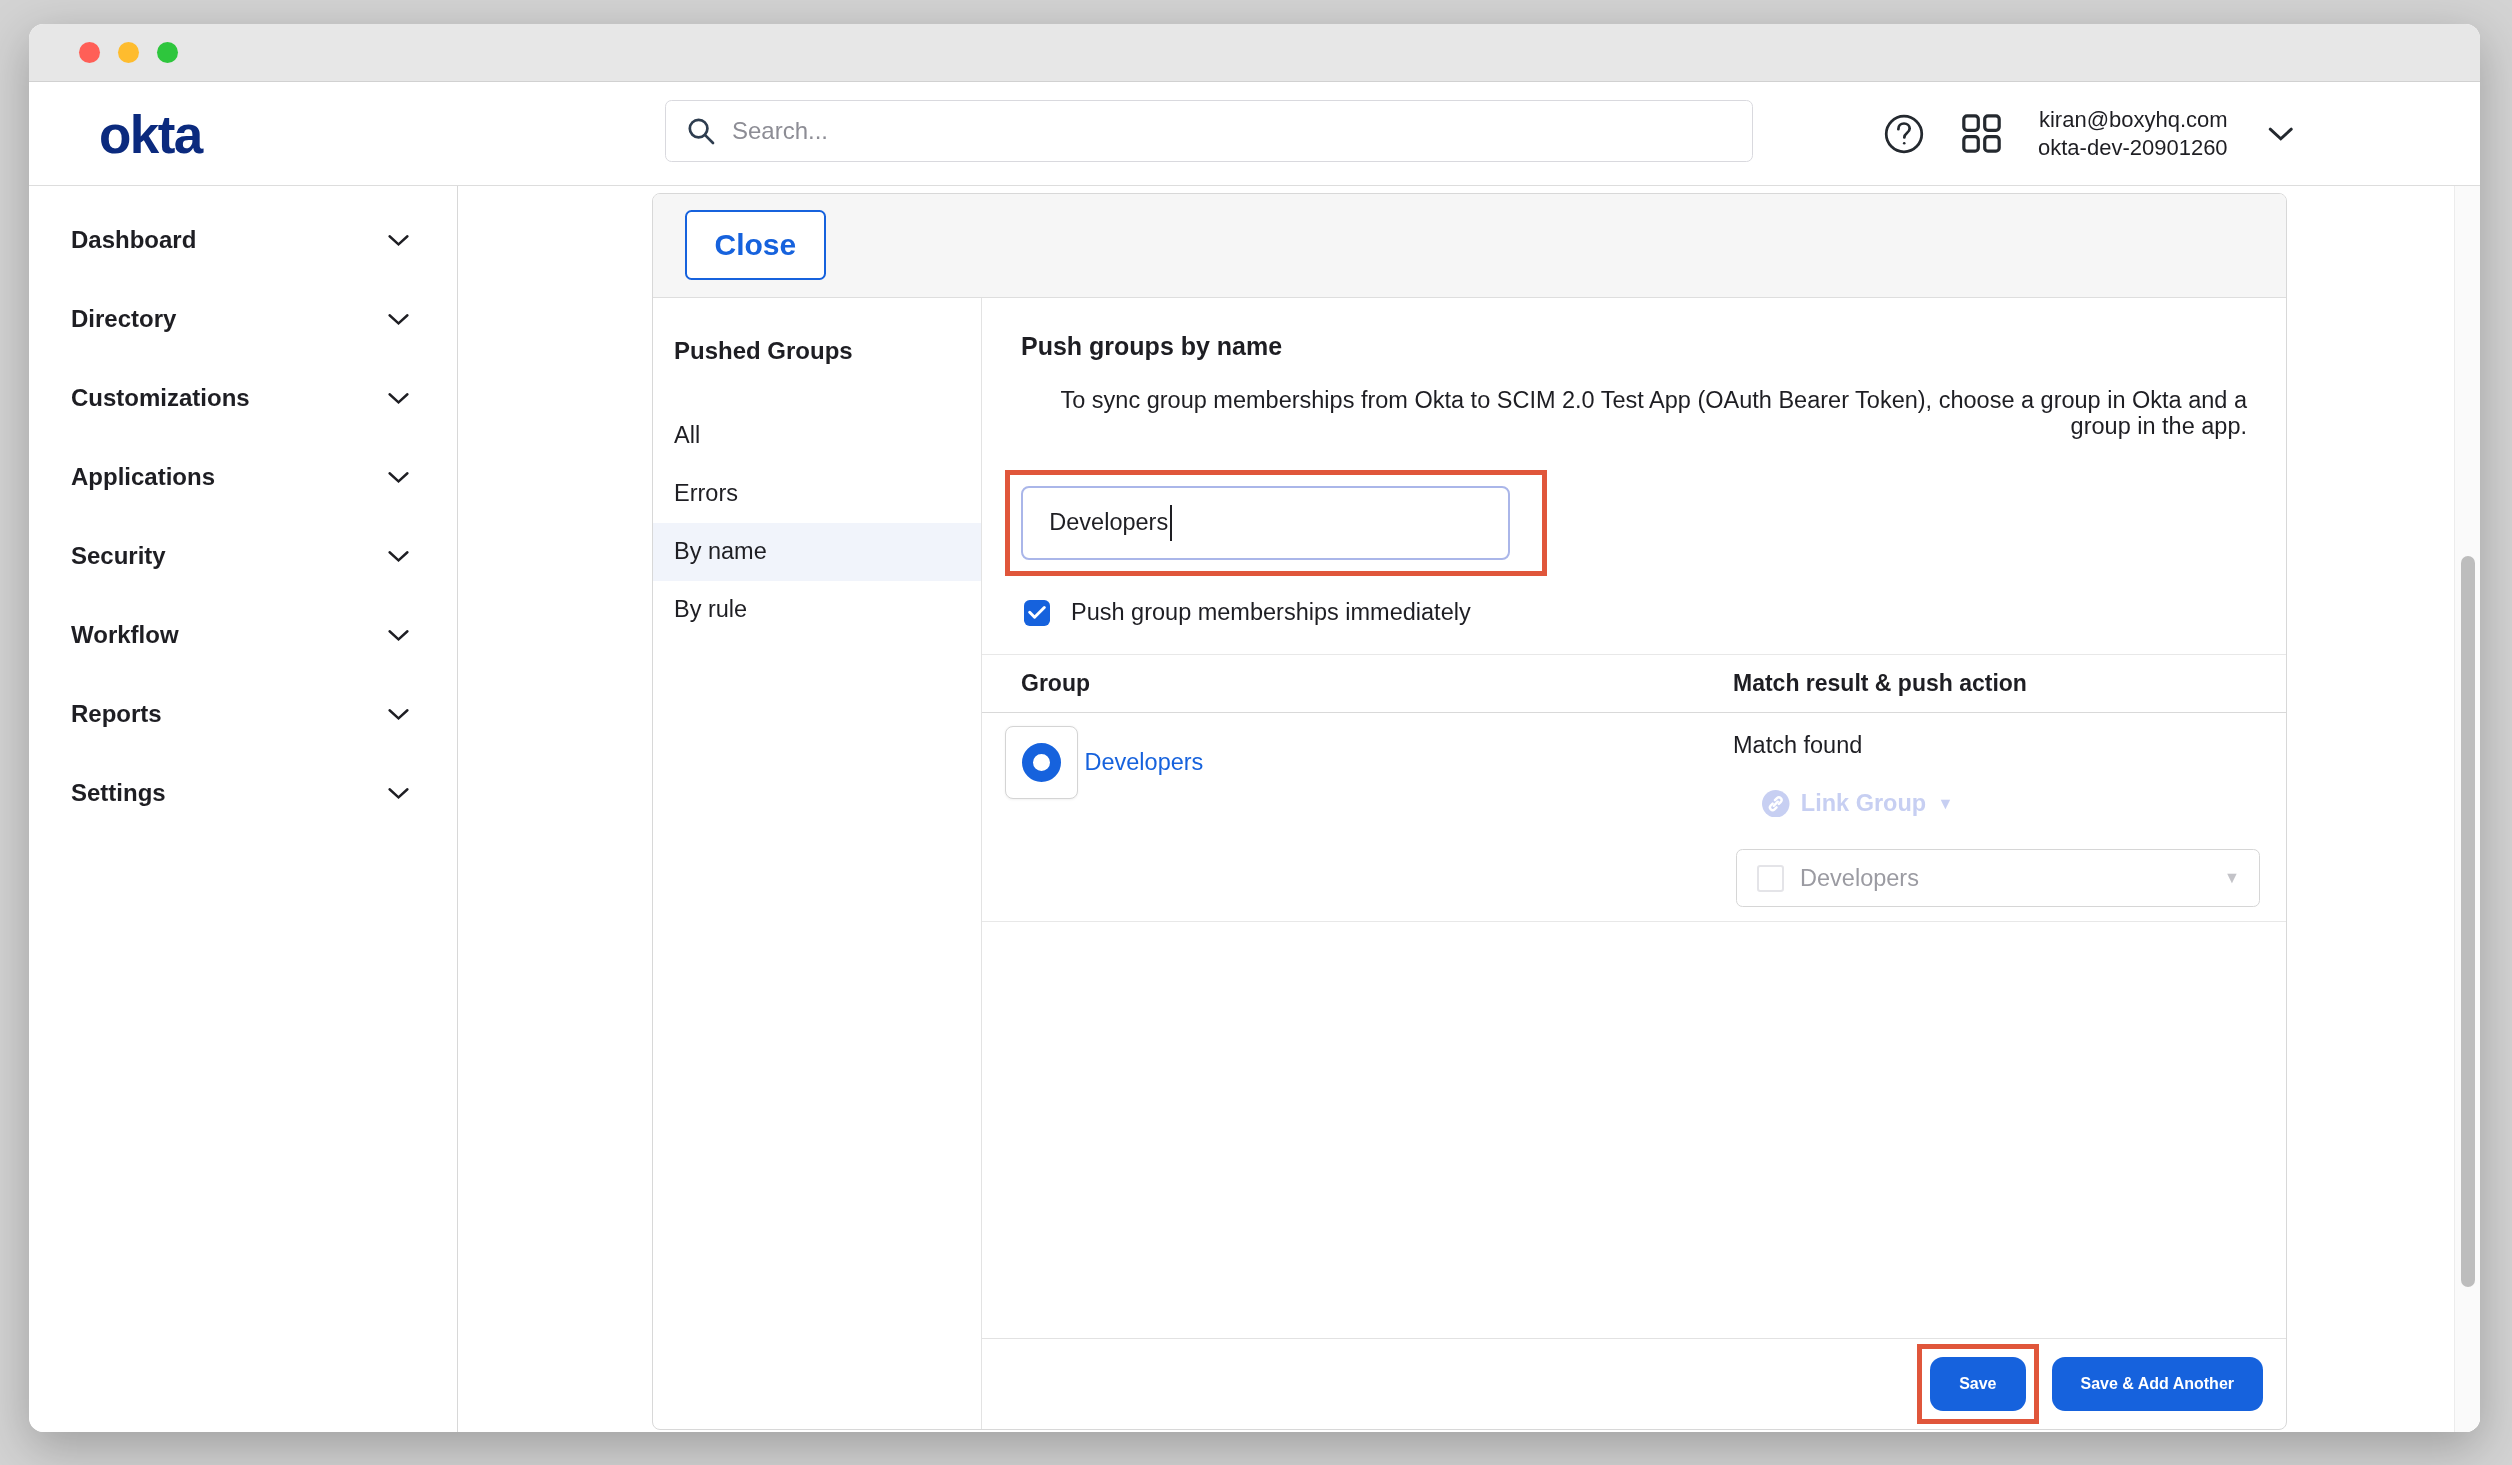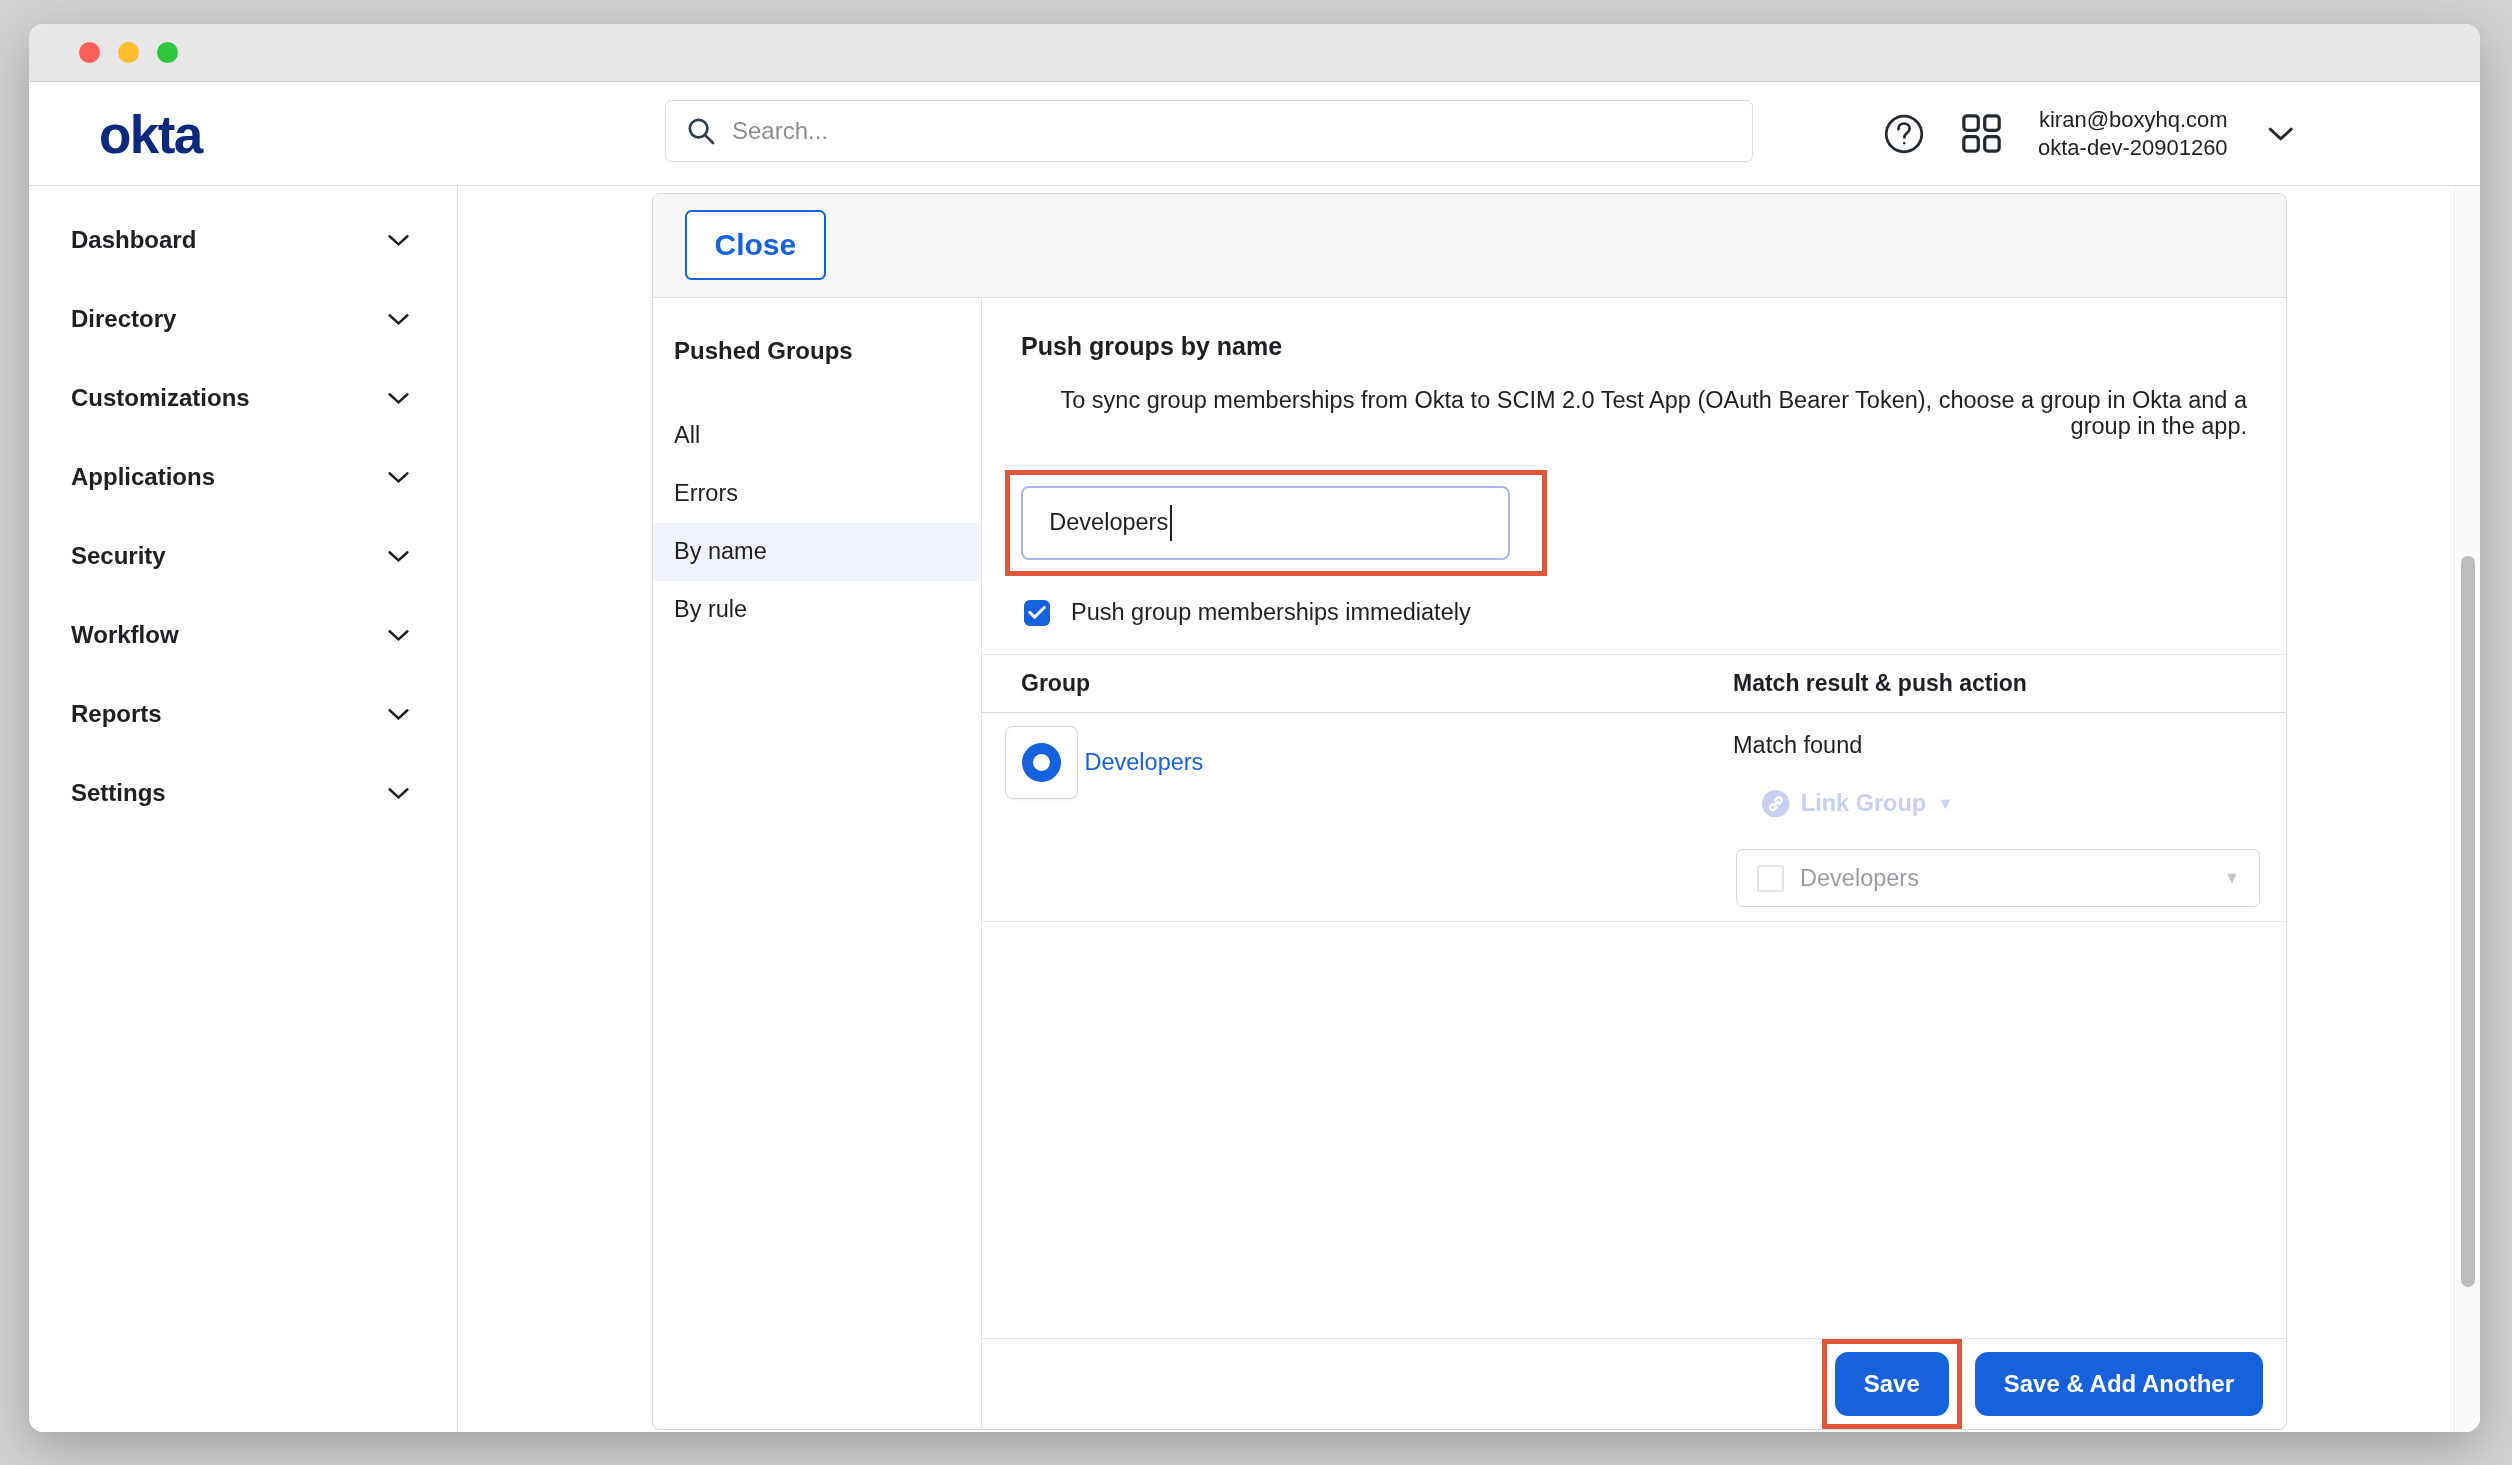--- a/index.html
+++ b/index.html
@@ -139,21 +139,21 @@
   .dd-text { font-size:23.5px; color:#9b9ba2; flex:1; }
   .dd-caret { font-size:16px; color:#c3c3c8; }
   .spacer { flex:1; }
   .dialog-footer {
     flex:0 0 auto; height:91px; border-top:1.6px solid #e2e2e2;
     display:flex; align-items:center; justify-content:flex-end; padding-right:23px; gap:13px;
     position:relative;
   }
   .btn-primary {
     background:#1662dd; color:#fff; border:none; border-radius:13px;
-    font-size:24px; font-weight:700; padding:18px 29px; cursor:pointer;
+    font-size:16px; font-weight:700; padding:18px 29px; cursor:pointer;
     font-family:"Liberation Sans", sans-serif;
   }
   .annot-save { padding:8px; display:flex; }
   svg { display:block; }
 </style>
 </head>
 <body>
 
 <div class="window">
 

